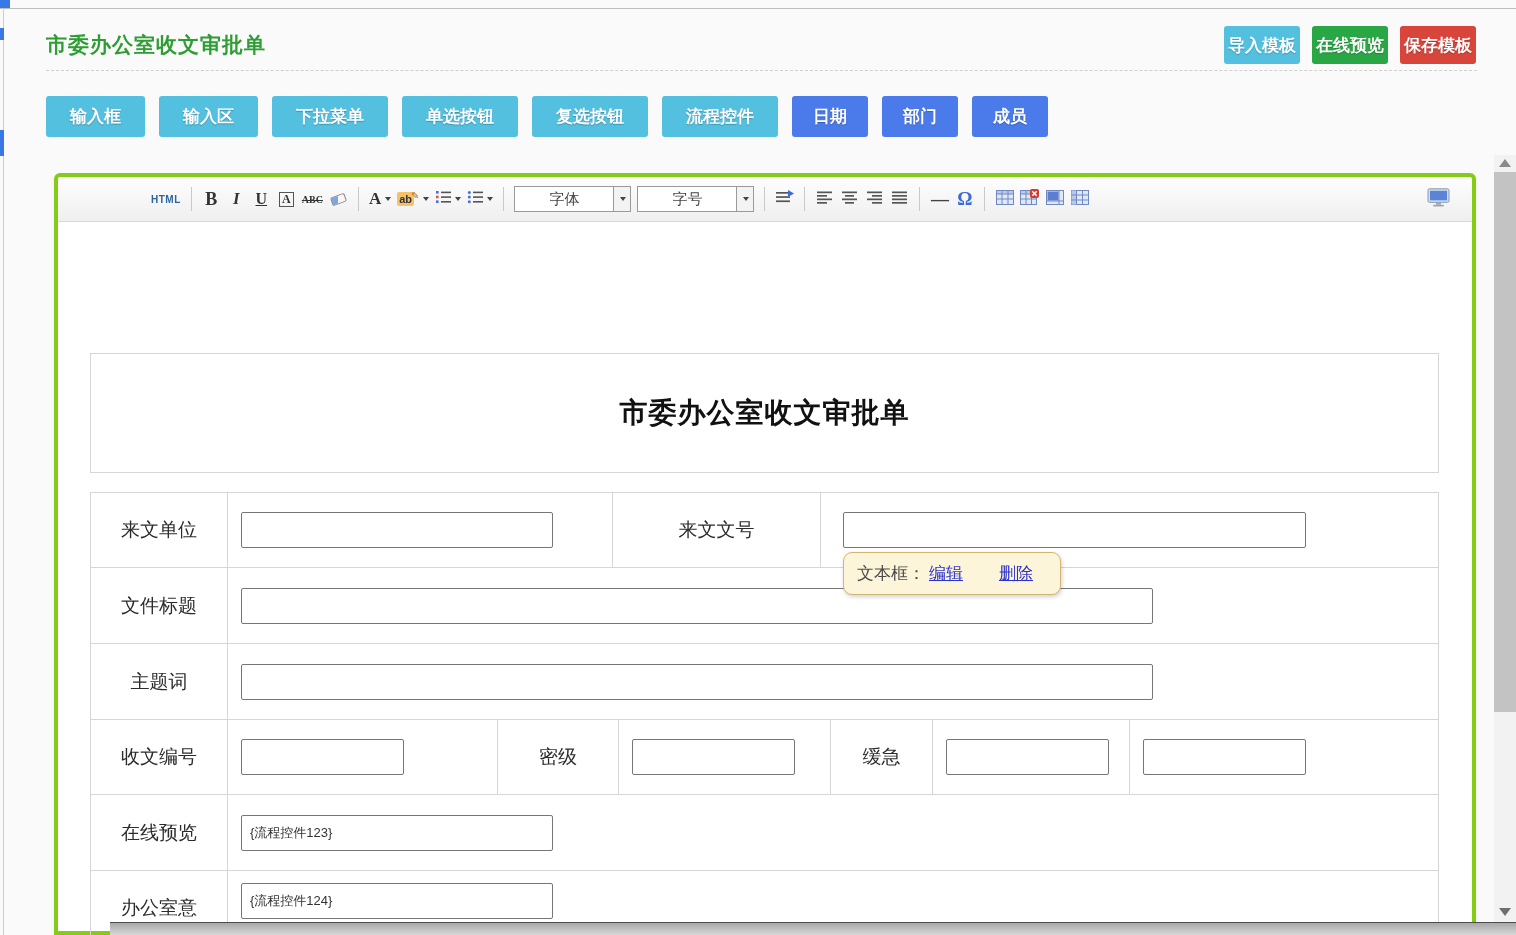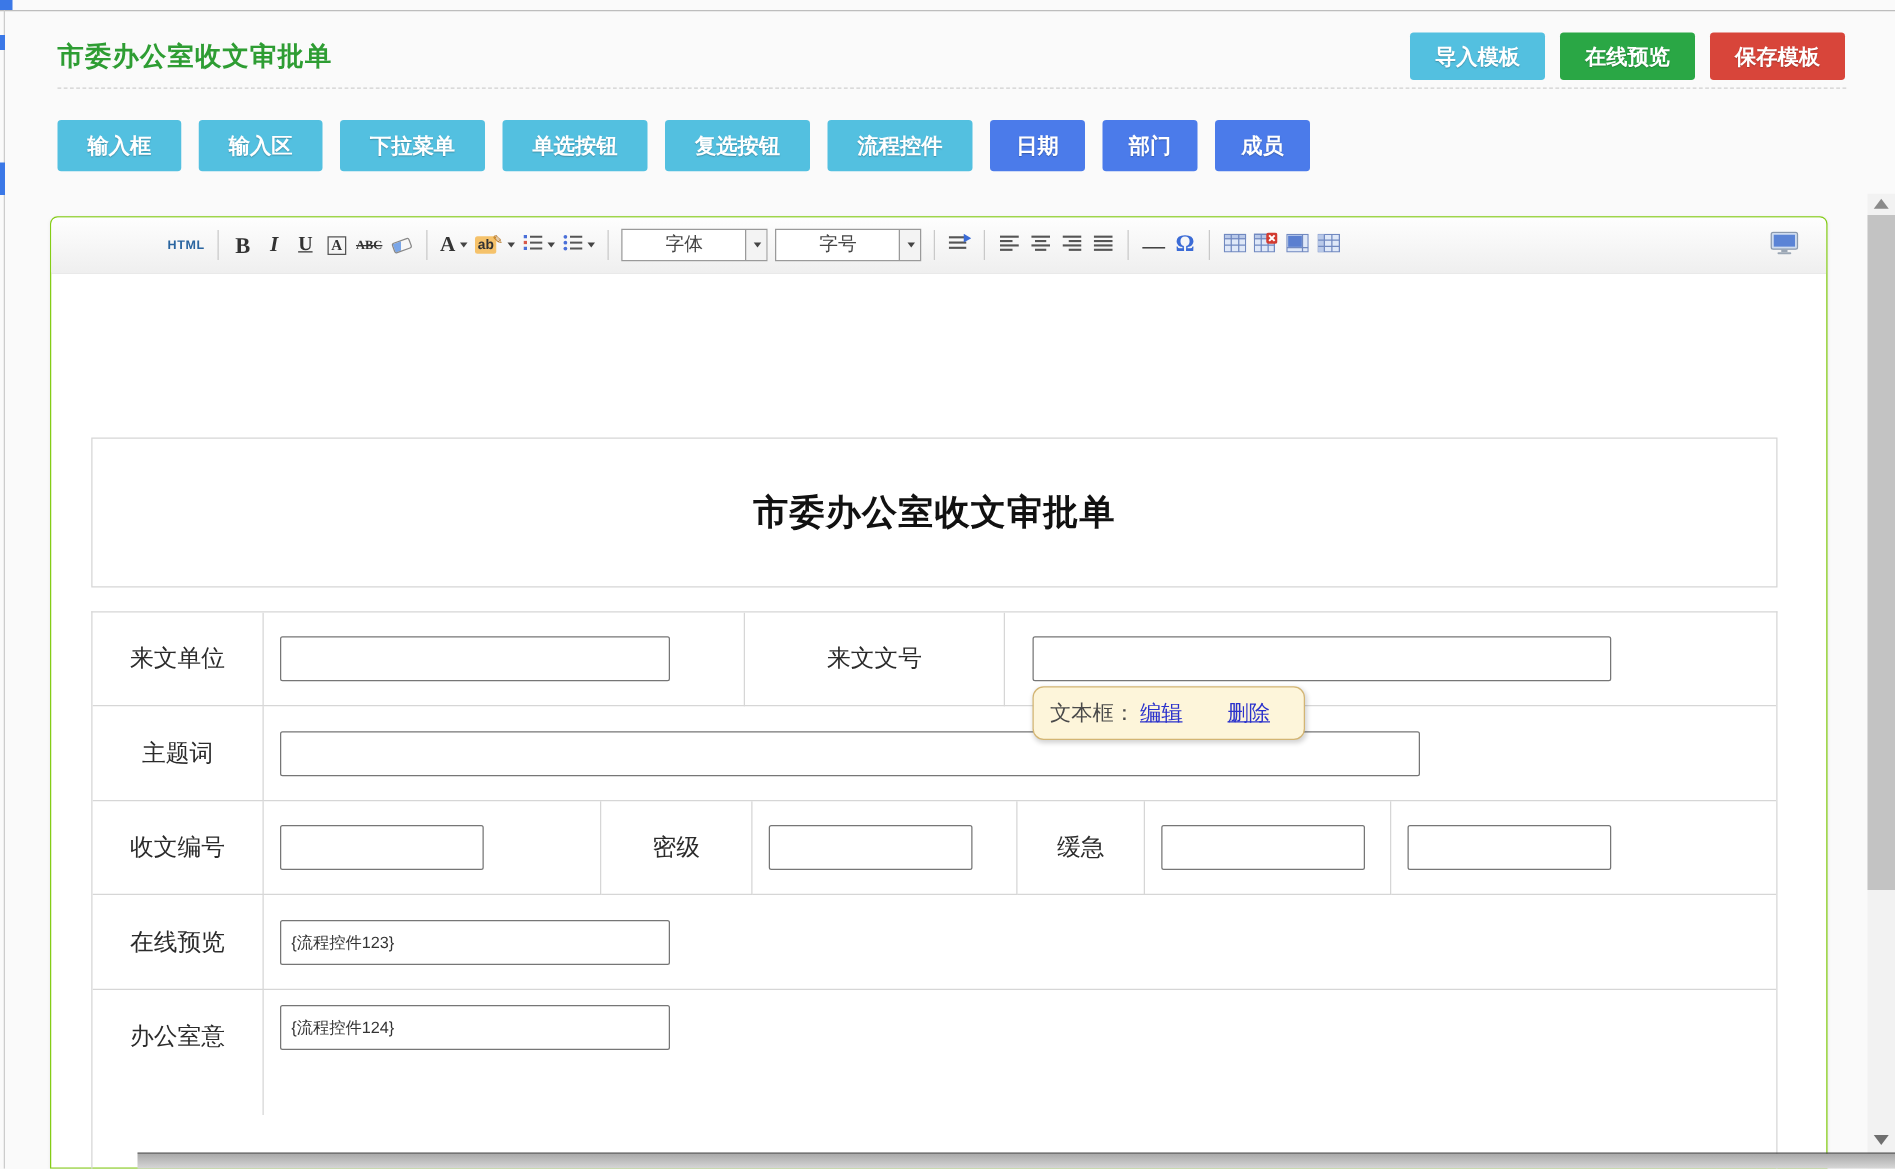--- a/index.html
+++ b/index.html
@@ -11,39 +11,39 @@
   .top-line   { position:absolute; top:8px; left:0; right:0; height:1px; background:#bdbdbd; }
   .blue-corner{ position:absolute; top:0; left:0; width:10px; height:8px; background:#3b78e7; }
   .left-line  { position:absolute; top:8px; bottom:0; left:3px; width:1px; background:#cccccc; }
   .blue-strip-a { position:absolute; top:28px; left:0; width:4px; height:12px; background:#3b78e7; }
   .blue-strip-b { position:absolute; top:130px; left:0; width:4px; height:26px; background:#3b78e7; }
 
   
   .page-title { position:absolute; top:31px; left:46px; font-family:"Liberation Serif","DejaVu Serif",serif;
     font-size:21px; font-weight:700; color:#2e9d33; letter-spacing:1px; }
   .header-actions { position:absolute; top:26px; right:40px; display:flex; gap:12px; }
-  .hbtn { height:38px; padding:0 20px; border:none; border-radius:3px; color:#fff;
+  .hbtn { height:38px; padding:0 4px; border:none; border-radius:3px; color:#fff;
     font-size:17px; font-weight:700; font-family:inherit; cursor:pointer;
     text-shadow:0 1px 1px rgba(0,0,0,.25); }
   .hbtn.cyan  { background:#53c0e0; }
   .hbtn.green { background:#2aa745; }
   .hbtn.red   { background:#d8453a; }
   .dashed-sep { position:absolute; top:70px; left:46px; right:39px; border-top:1px dashed #cfcfcf; }
 
   
   .widget-bar { position:absolute; top:96px; left:46px; display:flex; gap:14px; }
   .wbtn { height:41px; padding:0 24px; border:none; border-radius:3px; color:#fff;
     font-size:17px; font-weight:700; font-family:inherit; cursor:pointer;
     text-shadow:0 1px 1px rgba(0,0,0,.25); }
   .wbtn.cyan { background:#53c0e0; }
   .wbtn.blue { background:#4b7bea; padding:0 21px; }
 
   
-  .editor-panel { position:absolute; top:173px; left:40px; width:1422px; height:762px;
-    background:#fff; border:1px solid #84cc16; border-radius:6px 6px 0 0;
+  .editor-panel { position:absolute; top:173px; left:54px; width:1422px; height:762px;
+    background:#fff; border:4px solid #84cc16; border-radius:6px 6px 0 0;
     box-shadow:0 1px 3px rgba(0,0,0,.08); }
   .editor-toolbar { height:45px; display:flex; align-items:center; padding:0 18px 0 90px;
     background:linear-gradient(#fefefe,#efefef); border-bottom:1px solid #d8d8d8;
     border-radius:6px 6px 0 0; }
   .tb { height:27px; min-width:25px; display:inline-flex; align-items:center; justify-content:center;
     gap:2px; border:none; background:transparent; border-radius:3px; cursor:pointer; padding:0 3px;
     color:#333; font-family:"Liberation Serif","DejaVu Serif",serif; }
   .tb-sep { width:1px; height:24px; background:#c9c9c9; margin:0 7px; }
   .g-html { font-family:"Liberation Sans",sans-serif; font-size:10px; font-weight:700;
     color:#2a65a0; letter-spacing:.5px; }
@@ -326,20 +326,26 @@
         <div class="frow r1">
           <div class="cell lab w-lab1">来文单位</div>
           <div class="cell inp w-r1c2">
               <input class="fld iw-312" type="text" style="">
             </div>
           <div class="cell lab w-r1c3">来文文号</div>
           <div class="cell inp w-rest">
               <input class="fld iw-463" type="text" style="">
             </div>
         </div>
+        <div class="frow r2">
+          <div class="cell lab w-lab1">文件标题</div>
+          <div class="cell inp w-rest">
+              <input class="fld iw-912" type="text" style="">
+            </div>
+        </div>
         <div class="frow r3">
           <div class="cell lab w-lab1">主题词</div>
           <div class="cell inp w-rest">
               <input class="fld iw-912" type="text" style="">
             </div>
         </div>
         <div class="frow r4">
           <div class="cell lab w-lab1">收文编号</div>
           <div class="cell inp w-r4c2">
               <input class="fld iw-163" type="text" style="">

